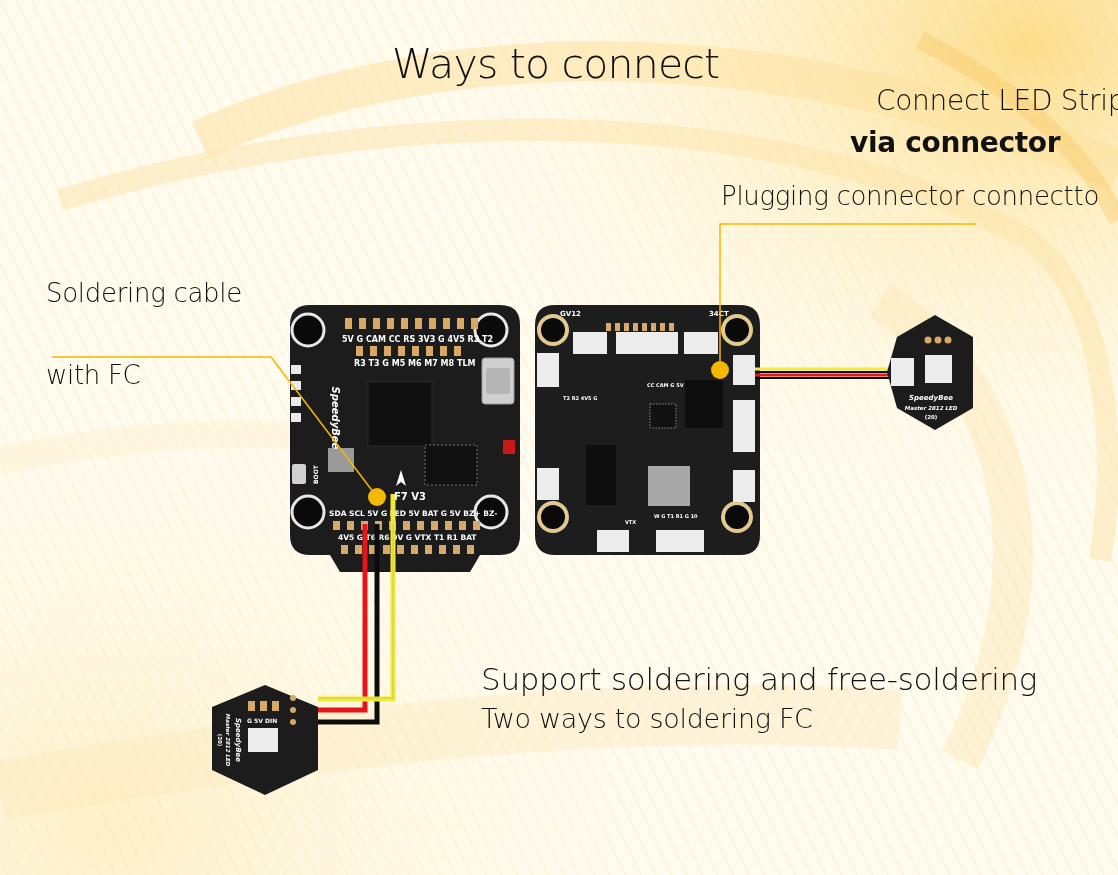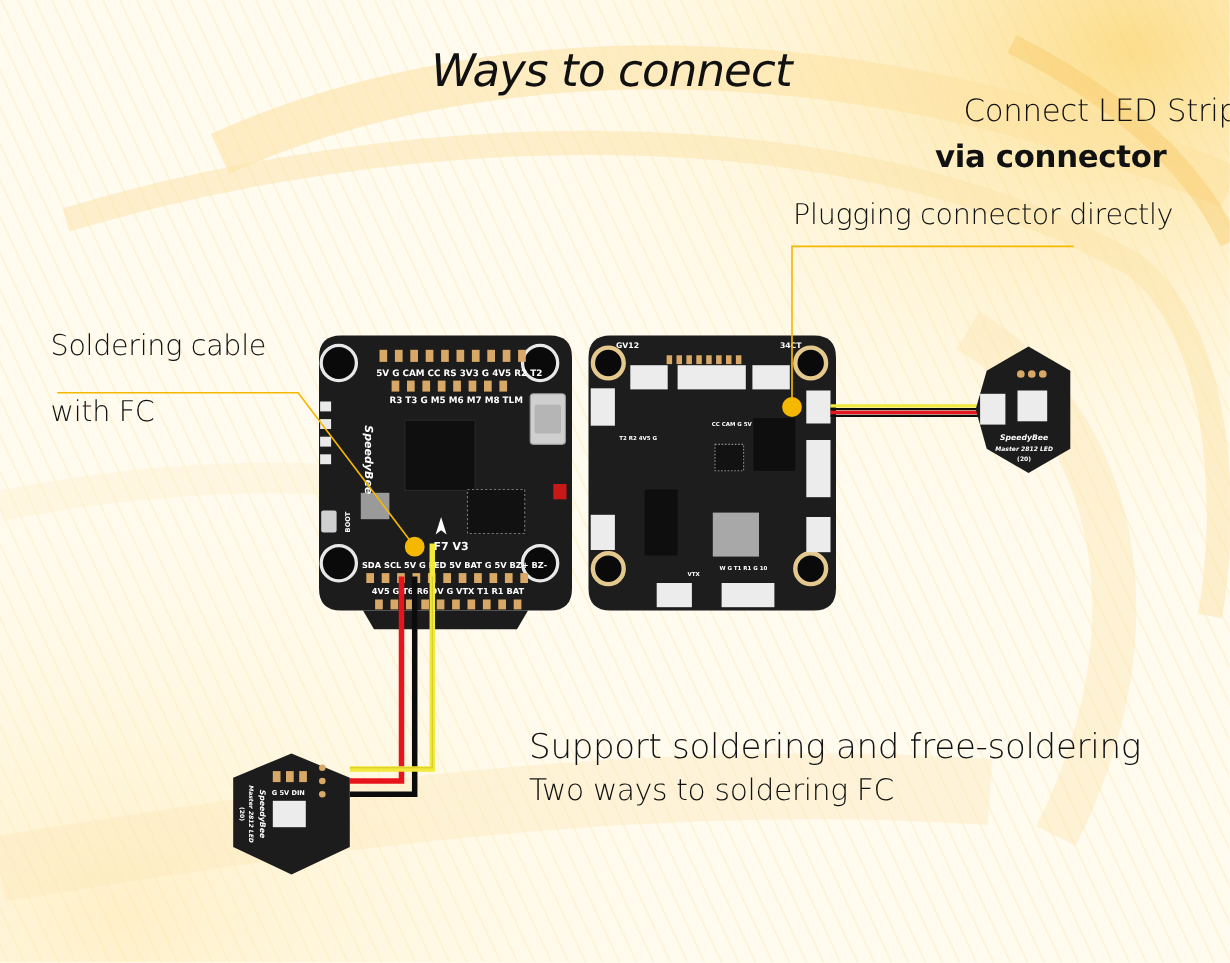--- a/index.html
+++ b/index.html
@@ -12,25 +12,25 @@
   }
   #bg { position: absolute; left: 0; top: 0; width: 1118px; height: 875px; }
   .txt {
     position: absolute;
     color: #111;
     font-family: "DejaVu Sans", sans-serif;
     font-weight: 300;
     white-space: nowrap;
     letter-spacing: -0.3px;
   }
-  #title { left: 392px; top: 40px; font-size: 41px; letter-spacing: -0.8px; font-style: italic; }
+  #title { left: 392px; top: 40px; font-size: 41px; letter-spacing: -0.8px; }
   #cap-led1 { left: 876px; top: 84px; font-size: 28px; }
   #cap-led2 { left: 850px; top: 126px; font-size: 28px; font-weight: bold; }
   #cap-plug { left: 721px; top: 181px; font-size: 26px; }
-  #cap-solder1 { left: 46px; top: 278px; font-size: 26px; margin-top: 22px; }
+  #cap-solder1 { left: 46px; top: 278px; font-size: 26px; }
   #cap-solder2 { left: 46px; top: 320px; font-size: 26px; margin-top: 40px; }
   #cap-support1 { left: 481px; top: 661px; font-size: 31px; }
   #cap-support2 { left: 481px; top: 703px; font-size: 27px; }
   #diagram { position: absolute; left: 0; top: 0; width: 1118px; height: 875px; }
   .pcb-label { font-family: "DejaVu Sans", sans-serif; font-weight: bold; fill: #ffffff; }
 </style>
 </head>
 <body>
 
 <svg id="bg" viewBox="0 0 1118 875" preserveAspectRatio="none">
@@ -243,17 +243,17 @@
   </g>
   <g>
     <polyline points="976,224 720,224 720,370" fill="none" stroke="#f5b800" stroke-width="1.5"></polyline>
     <circle cx="720" cy="370" r="9" fill="#f5b800"></circle>
   </g>
 </svg>
 
 <div id="title" class="txt">Ways to connect</div>
 <div id="cap-led1" class="txt">Connect LED Strip</div>
 <div id="cap-led2" class="txt">via connector</div>
-<div id="cap-plug" class="txt">Plugging connector directly</div>
+<div id="cap-plug" class="txt">Plugging connector connectto</div>
 <div id="cap-solder1" class="txt">Soldering cable</div>
 <div id="cap-solder2" class="txt">with FC</div>
 <div id="cap-support1" class="txt">Support soldering and free-soldering</div>
 <div id="cap-support2" class="txt">Two ways to soldering FC</div>
 
 </body></html>

